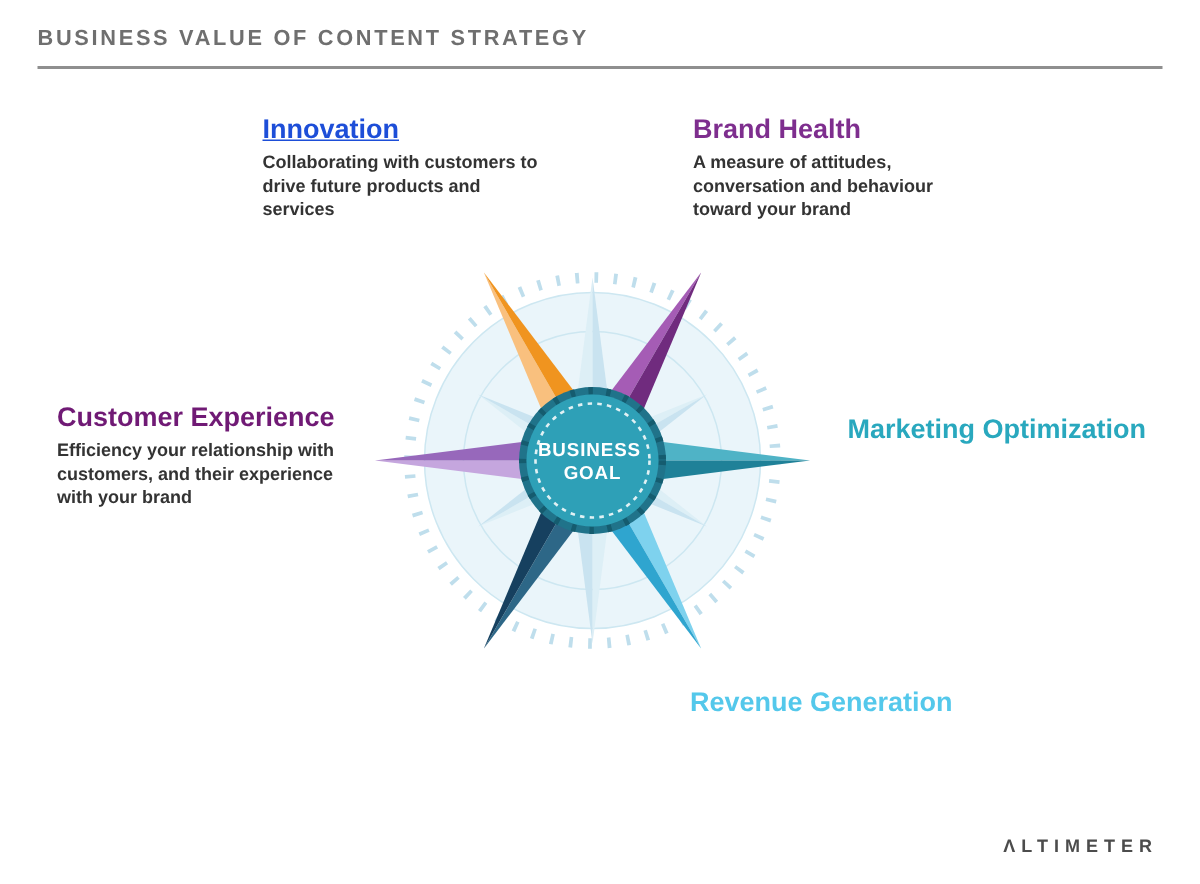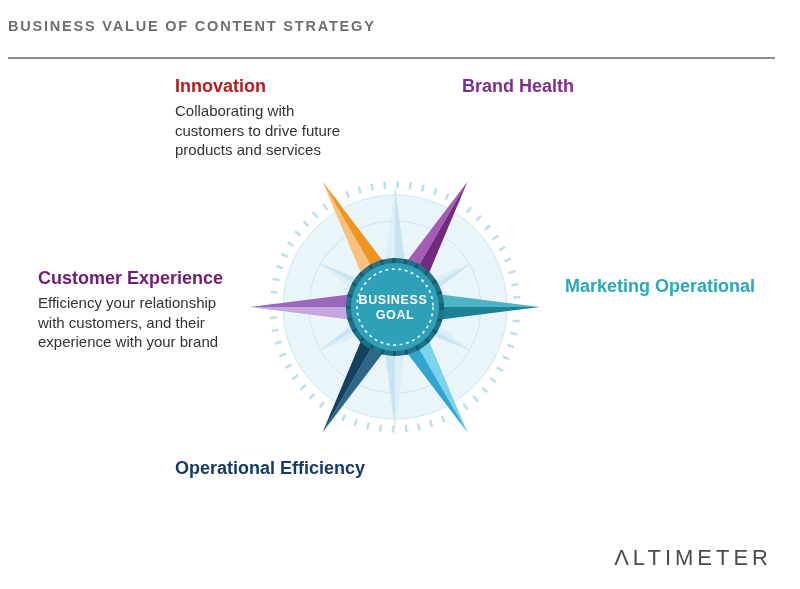--- a/index.html
+++ b/index.html
@@ -1,46 +1,46 @@
 <!DOCTYPE html>
 <html><head>
 <meta charset="utf-8">
 <style>
   html,body { margin:0; padding:0; }
   body {
     width:800px; height:589px; position:relative; overflow:hidden;
     background:#ffffff; font-family:"Liberation Sans", sans-serif;
   }
   .header {
-    position:absolute; left:8px; right:25px; top:18px;
-    border-bottom:2px solid #8f8f8f; padding-bottom:23px;
+    position:absolute; left:25px; right:25px; top:18px;
+    border-bottom:2px solid #8f8f8f; padding-bottom:10px;
   }
   .header h1 {
     margin:0; font-size:14.5px; font-weight:600; color:#6f6f6f;
     letter-spacing:1.8px;
   }
   .segment { position:absolute; }
   .segment h2 {
     margin:0 0 4px 0; font-size:18px; font-weight:700; white-space:nowrap;
   }
   .segment p {
-    margin:0; font-size:15px; line-height:1.3; color:#333333;
+    margin:0; font-size:12px; line-height:1.3; color:#333333;font-weight:bold;
   }
   .seg-innovation            { left:175px; top:76px;  width:185px; }
   .seg-brand-health          { left:462px; top:76px;  width:190px; }
   .seg-customer-experience   { left:38px;  top:268px; width:195px; }
   .seg-marketing-optimization{ left:565px; top:276px; width:200px; }
   .seg-operational-efficiency{ left:175px; top:458px; width:180px; }
   .seg-revenue-generation    { left:460px; top:458px; width:185px; }
   .compass {
     position:absolute; left:235px; top:147px; width:320px; height:320px;
   }
   .logo {
     position:absolute; right:28px; bottom:18px;
-    font-size:22px; letter-spacing:4px; color:#4c4c4c; font-weight:400;
+    font-size:12px; letter-spacing:4px; color:#4c4c4c; font-weight:700;
   }
   .hub-text {
     font-size:12.5px; font-weight:700; letter-spacing:0.6px;
     fill:#ffffff; text-anchor:middle; font-family:"Liberation Sans", sans-serif;
   }
 </style>
 </head>
 <body>
 
 <div class="header">
@@ -114,37 +114,38 @@
     <circle r="44" fill="#2EA0B7"></circle>
     <circle r="38" fill="none" stroke="#ffffff" stroke-opacity="0.85" stroke-width="1.75" stroke-dasharray="3 3.5"></circle>
     <text class="hub-text">
       <tspan x="0" y="-3">BUSINESS</tspan>
       <tspan x="0" y="12">GOAL</tspan>
     </text>
   </g>
 </svg>
 
 <div class="segment seg-innovation">
-  <h2 style="color: #b91c1c;">Innovation</h2>
+  <h2 style="color: #1d4ed8; text-decoration: underline;">Innovation</h2>
   <p>Collaborating with customers to drive future products and services</p>
 </div>
 
 <div class="segment seg-brand-health">
   <h2 style="color: rgb(126, 46, 142);">Brand Health</h2>
+  <p>A measure of attitudes, conversation and behaviour toward your brand</p>
 </div>
 
 <div class="segment seg-customer-experience">
   <h2 style="color: #701a75;">Customer Experience</h2>
   <p>Efficiency your relationship with customers, and their experience with your brand</p>
 </div>
 
 <div class="segment seg-marketing-optimization">
-  <h2 style="color: rgb(41, 168, 190);">Marketing Operational</h2>
+  <h2 style="color: rgb(41, 168, 190);">Marketing Optimization</h2>
 </div>
 
 <div class="segment seg-operational-efficiency">
-  <h2 style="color: rgb(22, 58, 102);">Operational Efficiency</h2>
 </div>
 
 <div class="segment seg-revenue-generation">
+  <h2 style="color: rgb(84, 200, 235);">Revenue Generation</h2>
 </div>
 
 <div class="logo">ΛLTIMETER</div>
 
 </body></html>

